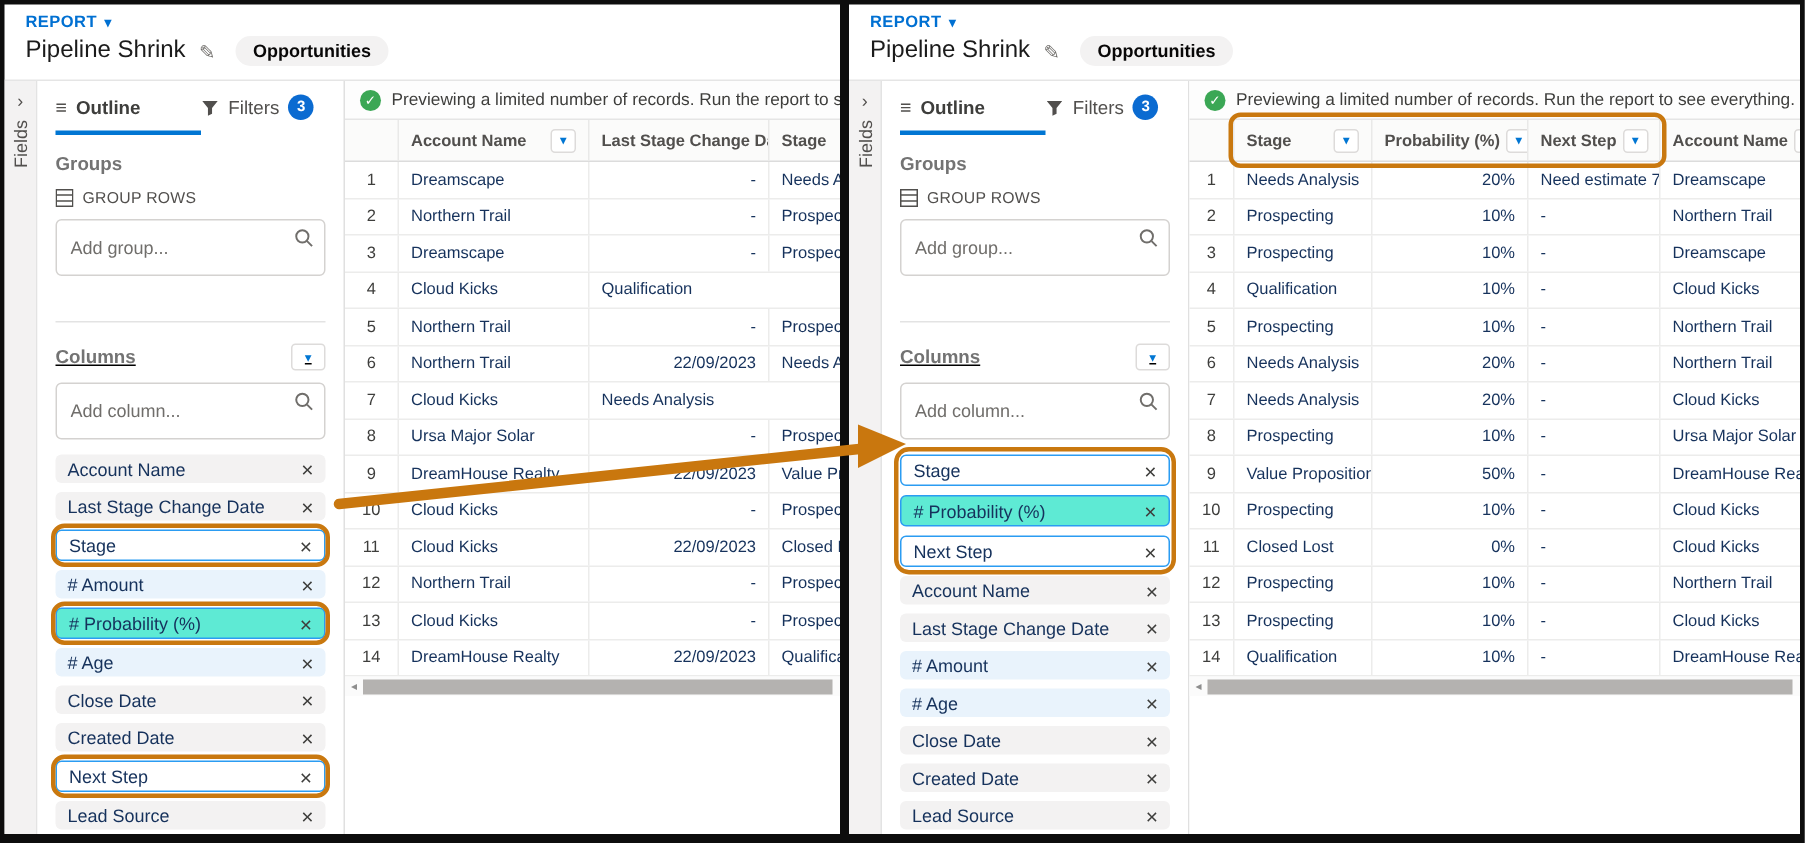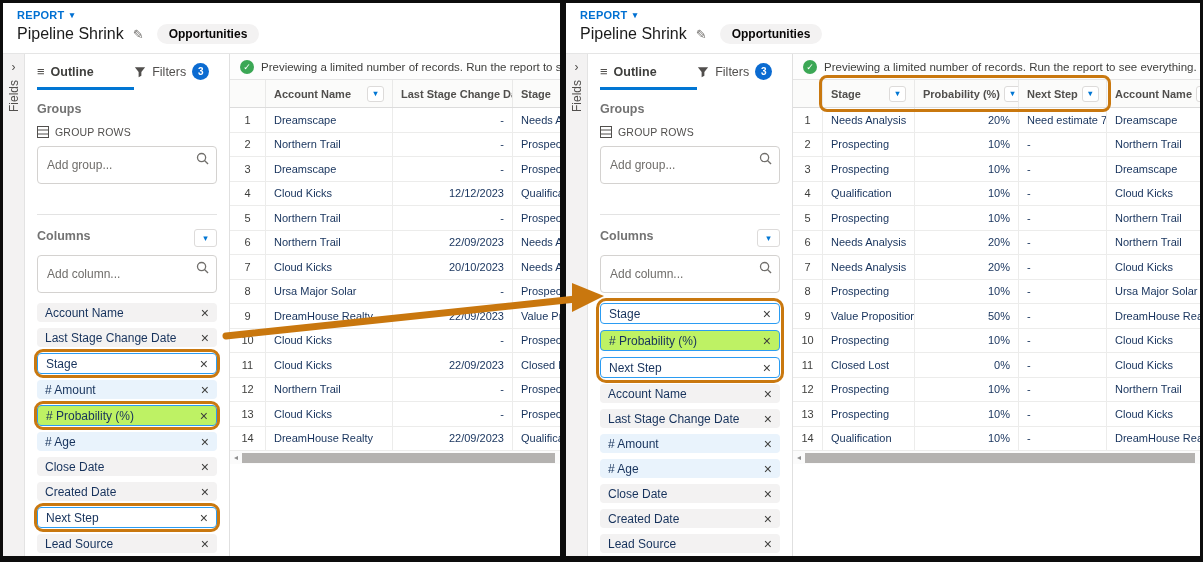--- a/index.html
+++ b/index.html
@@ -35,28 +35,28 @@
   .ol-icon { font-size:13px; color:#514f4d; }
   .badge { background:#0b6bd1; color:#fff; border-radius:50%; width:17px; height:17px; font-size:10px; font-weight:bold; display:flex; align-items:center; justify-content:center; }
   .sect { padding:12px 12px 0; }
   .sect-h { font-size:12.5px; font-weight:bold; color:#737373; }
   .grouprows { display:flex; align-items:center; gap:6px; margin-top:10px; color:#514f4d; font-size:10.5px; letter-spacing:.2px; }
   .inp-wrap { position:relative; margin-top:8px; }
   .inp { width:100%; height:38px; border:1px solid #d4d2d0; border-radius:4px; padding:0 26px 0 9px; font-size:12px; color:#3e3e3c; font-family:"Liberation Sans",sans-serif; }
   .inp::placeholder { color:#706e6b; }
   .inp-ico { position:absolute; right:8px; top:6px; }
   .divider { border-top:1px solid #e3e3e3; margin-top:30px; }
-  .cols-head { display:flex; align-items:flex-start; justify-content:space-between; margin-top:14px; }
+  .cols-head { display:flex; align-items:center; justify-content:space-between; margin-top:14px;text-decoration:underline; }
   .dd-btn { width:23px; height:18px; border:1px solid #dddbda; border-radius:3px; background:#fff; color:#0176d3; font-size:9px; display:flex; align-items:center; justify-content:center; cursor:pointer; }
   .chips { margin-top:10px; padding-bottom:8px; }
   .chip { position:relative; display:flex; align-items:center; justify-content:space-between; height:19px; padding:0 8px; border-radius:4px; background:#f3f2f2; color:#16325c; font-size:12px; margin-bottom:6px; cursor:grab; }
   .chip .x { color:#3e3e3c; font-size:14px; line-height:1; cursor:pointer; }
   .chip.num { background:#e9f3fc; }
   .chip.hl { background:#fff; border:1.5px solid #2b9cf2; height:21px; }
-  .chip.num.hl { background:#bef264; }
+  .chip.num.hl { background:#5eead4; }
   .chip.ring::after { content:''; position:absolute; inset:-5px -4px; border:3px solid #c9780f; border-radius:9px; pointer-events:none; }
   .ring-group { position:relative; }
   .ring-group::after { content:''; position:absolute; inset:-5px -4px; border:3px solid #c9780f; border-radius:10px; pointer-events:none; }
 
   
   .preview { flex:1; min-width:0; display:flex; flex-direction:column; background:#fff; }
   .banner { flex:none; height:26px; display:flex; align-items:center; gap:7px; padding:0 10px; font-size:11.5px; color:#3e3e3c; border-bottom:1px solid #e5e5e5; background:#fdfdfd; white-space:nowrap; overflow:hidden; }
   .check { flex:none; width:14px; height:14px; border-radius:50%; background:#3ba755; color:#fff; font-size:9px; display:flex; align-items:center; justify-content:center; }
   .thead { position:relative; display:flex; height:28px; background:#fbfbfa; border-bottom:1px solid #dcdcdc; flex:none; }
   .th { display:flex; align-items:center; gap:4px; padding:0 8px; font-size:11px; font-weight:bold; color:#514f4d; border-right:1px solid #e9e9e8; overflow:hidden; white-space:nowrap; }
@@ -227,39 +227,37 @@
             </div>
               <div class="trow">
               <div class="cell rnum w-n">3</div>
               <div class="cell w-1">Dreamscape</div>
               <div class="cell w-2">-</div>
               <div class="cell w-3">Prospecting</div>
             </div>
               <div class="trow">
               <div class="cell rnum w-n">4</div>
               <div class="cell w-1">Cloud Kicks</div>
-              <div class="cell w-2">12/12/2023</div>
               <div class="cell w-3">Qualification</div>
             </div>
               <div class="trow">
               <div class="cell rnum w-n">5</div>
               <div class="cell w-1">Northern Trail</div>
               <div class="cell w-2">-</div>
               <div class="cell w-3">Prospecting</div>
             </div>
               <div class="trow">
               <div class="cell rnum w-n">6</div>
               <div class="cell w-1">Northern Trail</div>
               <div class="cell w-2">22/09/2023</div>
               <div class="cell w-3">Needs Analysis</div>
             </div>
               <div class="trow">
               <div class="cell rnum w-n">7</div>
               <div class="cell w-1">Cloud Kicks</div>
-              <div class="cell w-2">20/10/2023</div>
               <div class="cell w-3">Needs Analysis</div>
             </div>
               <div class="trow">
               <div class="cell rnum w-n">8</div>
               <div class="cell w-1">Ursa Major Solar</div>
               <div class="cell w-2">-</div>
               <div class="cell w-3">Prospecting</div>
             </div>
               <div class="trow">
               <div class="cell rnum w-n">9</div>

